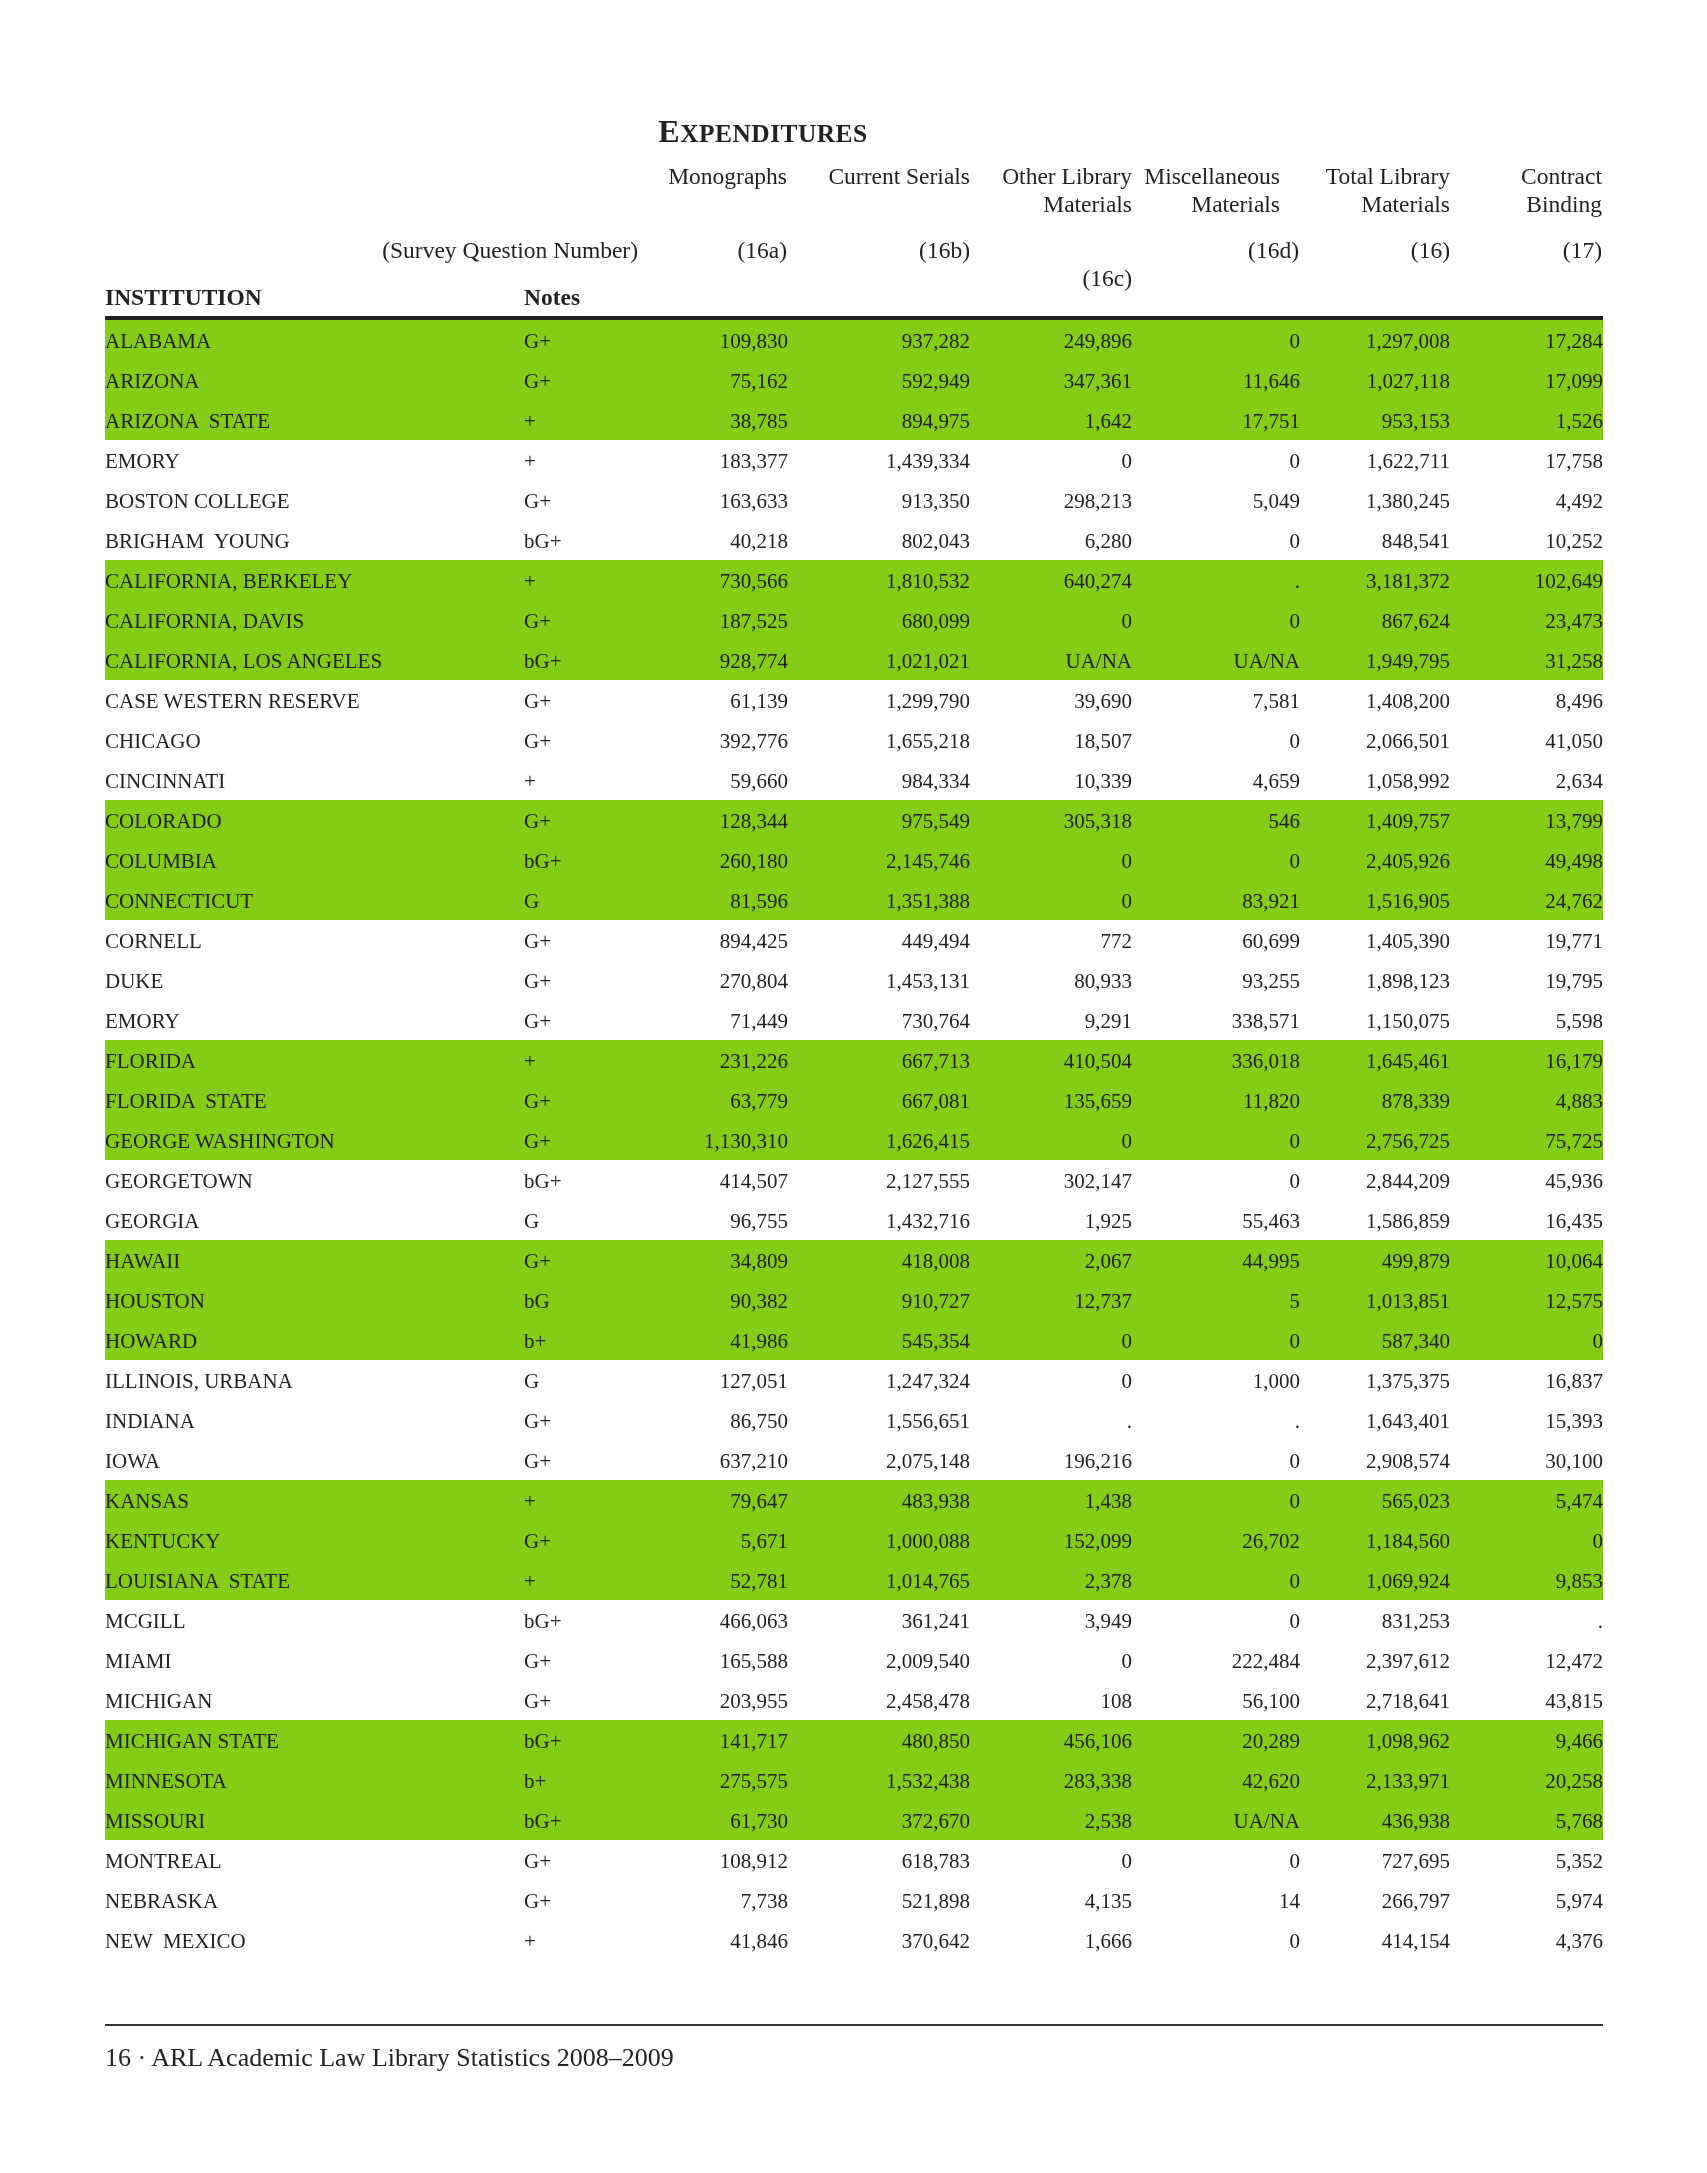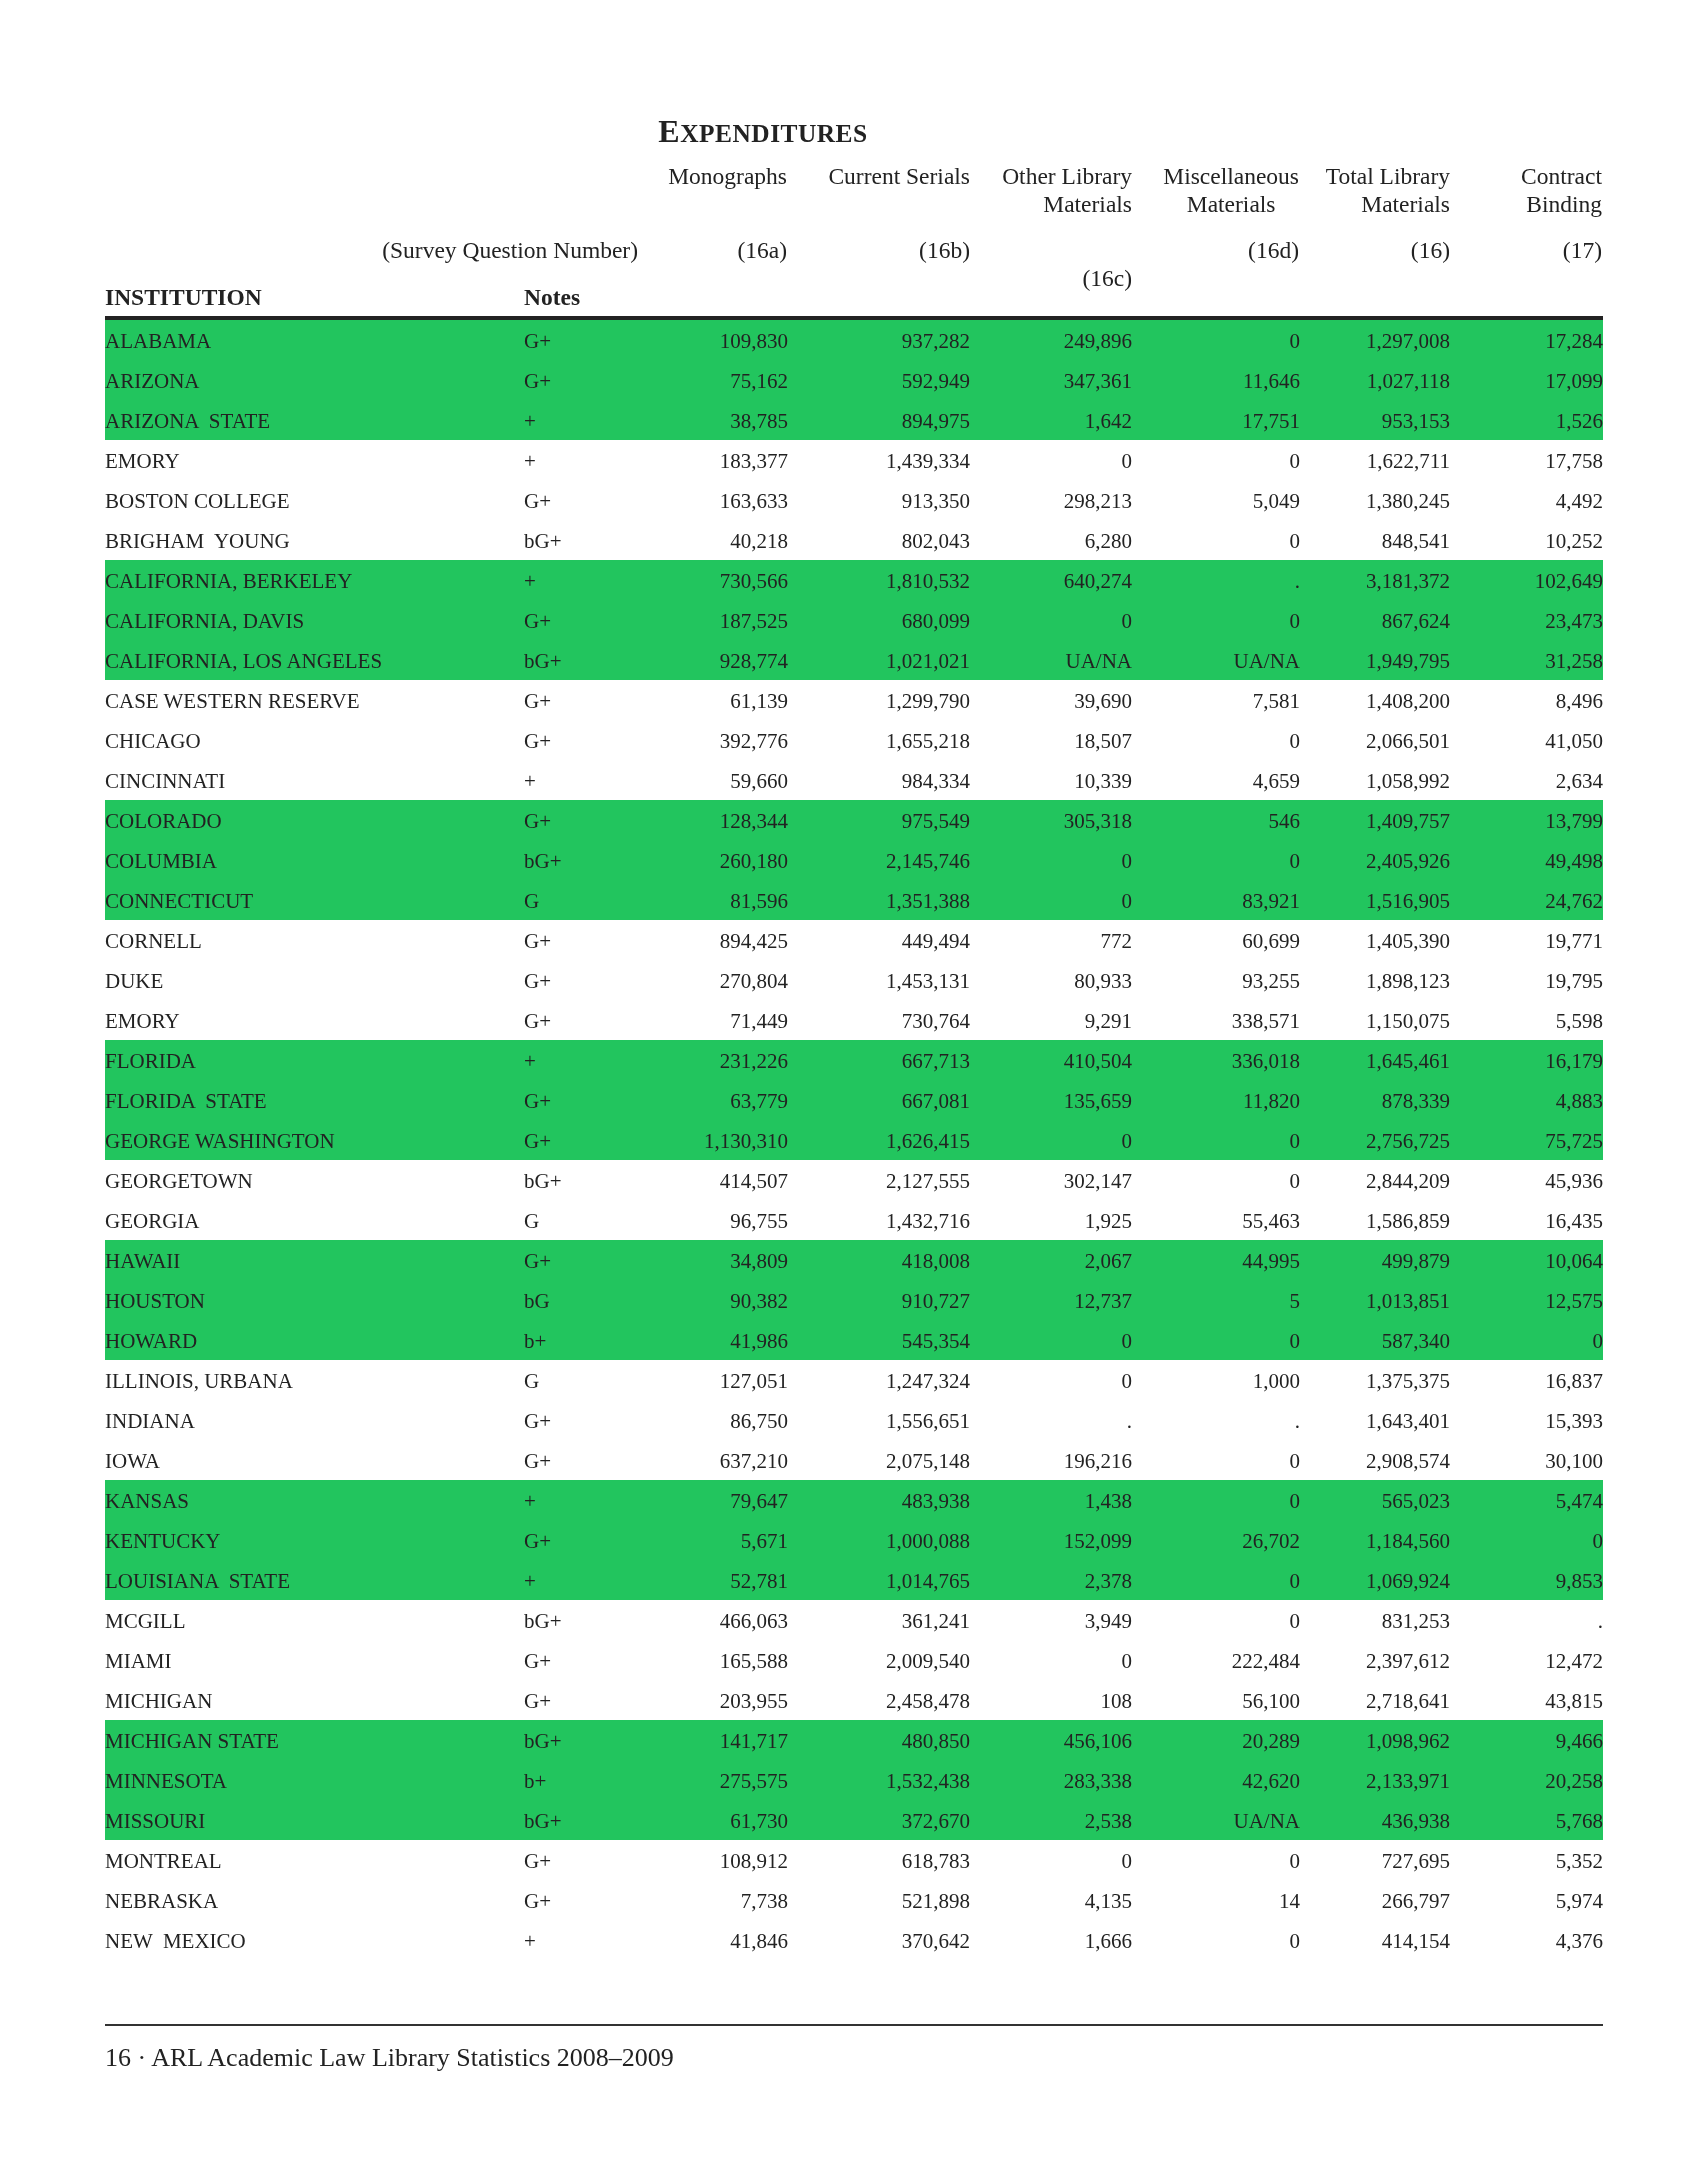--- a/index.html
+++ b/index.html
@@ -5,21 +5,21 @@
   html,body{margin:0;padding:0;background:#fff;}
   body{width:1707px;height:2173px;position:relative;font-family:"Liberation Serif","DejaVu Serif",serif;color:#222;overflow:hidden;}
   .title{position:absolute;top:113px;left:0;width:1422px;text-align:center;font-size:32px;font-weight:bold;letter-spacing:0.5px;padding-left:104px;box-sizing:border-box;}
   .title .sc{font-size:25.4px;}
   .hdr{position:absolute;font-size:23.5px;line-height:28px;text-align:right;}
   .sq{position:absolute;top:237px;font-size:23.5px;}
   .colhead{position:absolute;top:284px;font-size:23.5px;font-weight:bold;}
   .rule-thick{position:absolute;left:105px;width:1498px;top:316px;height:3.8px;background:#222;}
   .rows{position:absolute;left:105px;top:320px;width:1498px;}
   .row{position:relative;height:40px;font-size:21px;}
-  .row.shade{background:#22c55e;}
+  .row.shade{background:#84cc16;}
   .row span{position:absolute;top:9.4px;white-space:pre;}
   .c-inst{left:0;}
   .c-notes{left:419px;}
   .num{text-align:right;}
   .c0{right:815px;} .c1{right:633px;} .c2{right:471px;margin-left:18px;} .c3{right:303px;} .c4{right:153px;} .c5{right:0;}
   .rule-foot{position:absolute;left:105px;width:1498px;top:2024px;height:1.9px;background:#333;}
   .footer{position:absolute;left:105px;top:2043px;font-size:26px;}
 </style>
 </head>
 <body>
@@ -31,21 +31,21 @@
     <div></div>
   </div>
 <div class="hdr" style="top:162px;right:737px;">
     <div>Current Serials</div>
     <div></div>
   </div>
 <div class="hdr" style="top:162px;right:575px;">
     <div>Other Library</div>
     <div>Materials</div>
   </div>
-<div class="hdr" style="top:162px;right:408px;text-align:center;">
+<div class="hdr" style="top:162px;right:427px;">
     <div>Miscellaneous</div>
     <div>Materials</div>
   </div>
 <div class="hdr" style="top:162px;right:257px;">
     <div>Total Library</div>
     <div>Materials</div>
   </div>
 <div class="hdr" style="top:162px;right:105px;">
     <div>Contract</div>
     <div>Binding</div>

